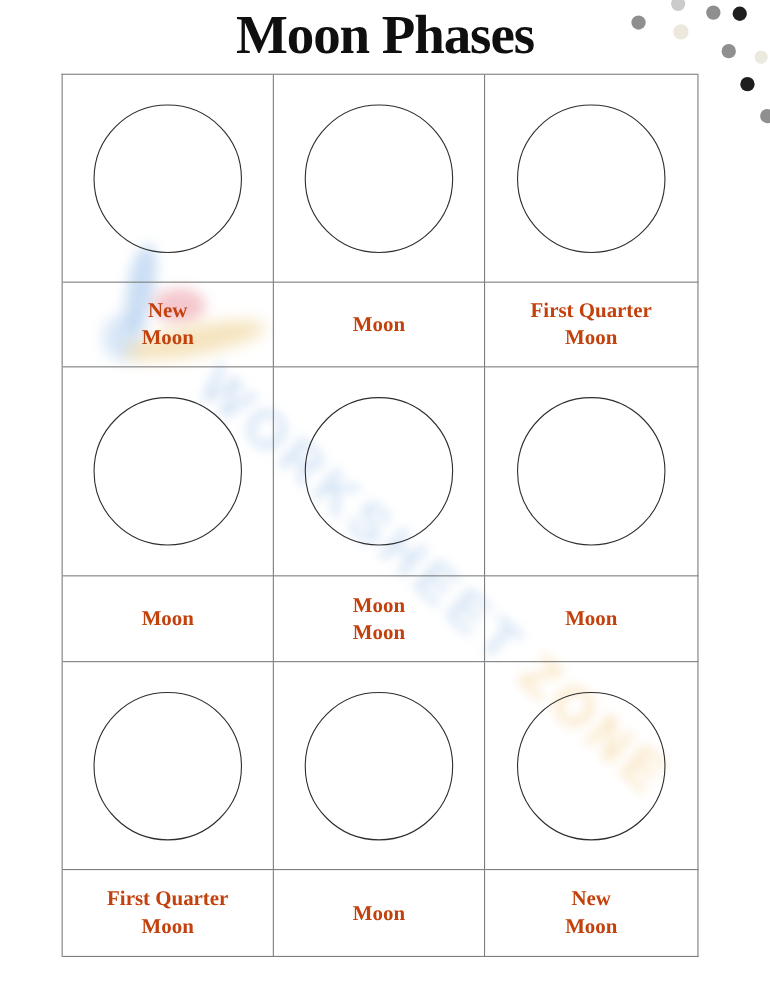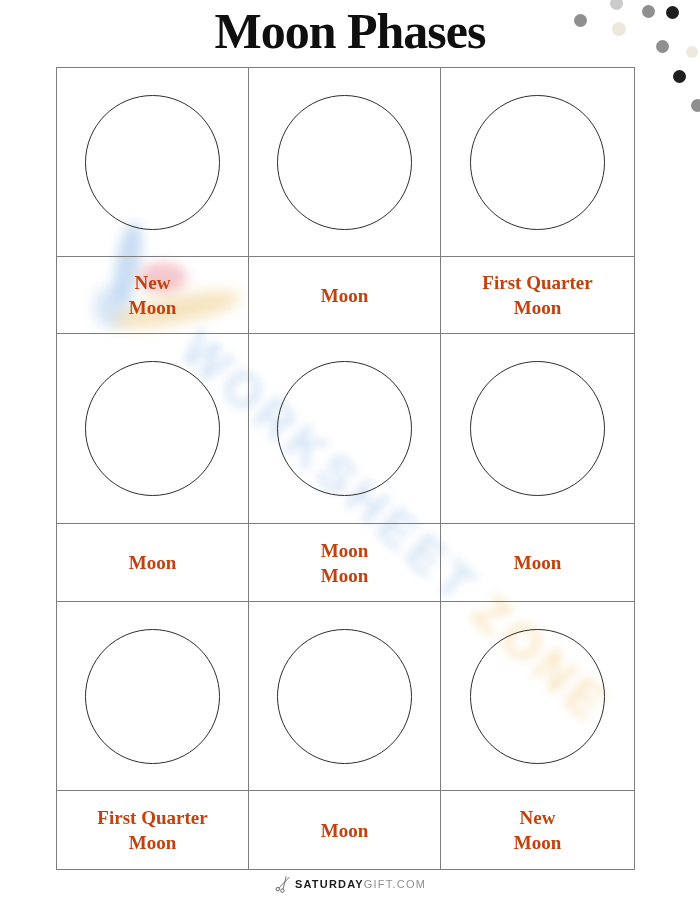--- a/index.html
+++ b/index.html
@@ -173,27 +173,14 @@
       <div class="dot" style="left: 610px; top: -3px; width: 13px; height: 13px; background: rgb(203, 203, 203);"></div>
       <div class="dot" style="left: 642px; top: 5px; width: 13px; height: 13px; background: rgb(143, 143, 143);"></div>
       <div class="dot" style="left: 666px; top: 6px; width: 13px; height: 13px; background: rgb(30, 30, 30);"></div>
       <div class="dot" style="left: 612px; top: 22px; width: 14px; height: 14px; background: rgb(236, 232, 221);"></div>
       <div class="dot" style="left: 656px; top: 40px; width: 13px; height: 13px; background: rgb(143, 143, 143);"></div>
       <div class="dot" style="left: 686px; top: 46px; width: 12px; height: 12px; background: rgb(236, 234, 223);"></div>
       <div class="dot" style="left: 673px; top: 70px; width: 13px; height: 13px; background: rgb(30, 30, 30);"></div>
       <div class="dot" style="left: 691px; top: 99px; width: 13px; height: 13px; background: rgb(143, 143, 143);"></div>
     </div>
 
-  <div class="footer">
-    <span class="scissors">
-      <svg width="18" height="18" viewBox="0 0 24 24">
-        <circle cx="5" cy="18.8" r="2.3" fill="none" stroke="#555" stroke-width="1.2"></circle>
-        <circle cx="11.2" cy="20.8" r="2.3" fill="none" stroke="#555" stroke-width="1.2"></circle>
-        <line x1="6.6" y1="17.2" x2="20.6" y2="2.8" stroke="#555" stroke-width="1.1"></line>
-        <line x1="12.2" y1="18.6" x2="16.2" y2="1.6" stroke="#555" stroke-width="1.1"></line>
-      </svg>
-    </span>
-    <span>
-      <span class="brand-bold">SATURDAY</span><span class="brand-light">GIFT.COM</span>
-    </span>
-  </div>
 
 </div>
 
 </body></html>

